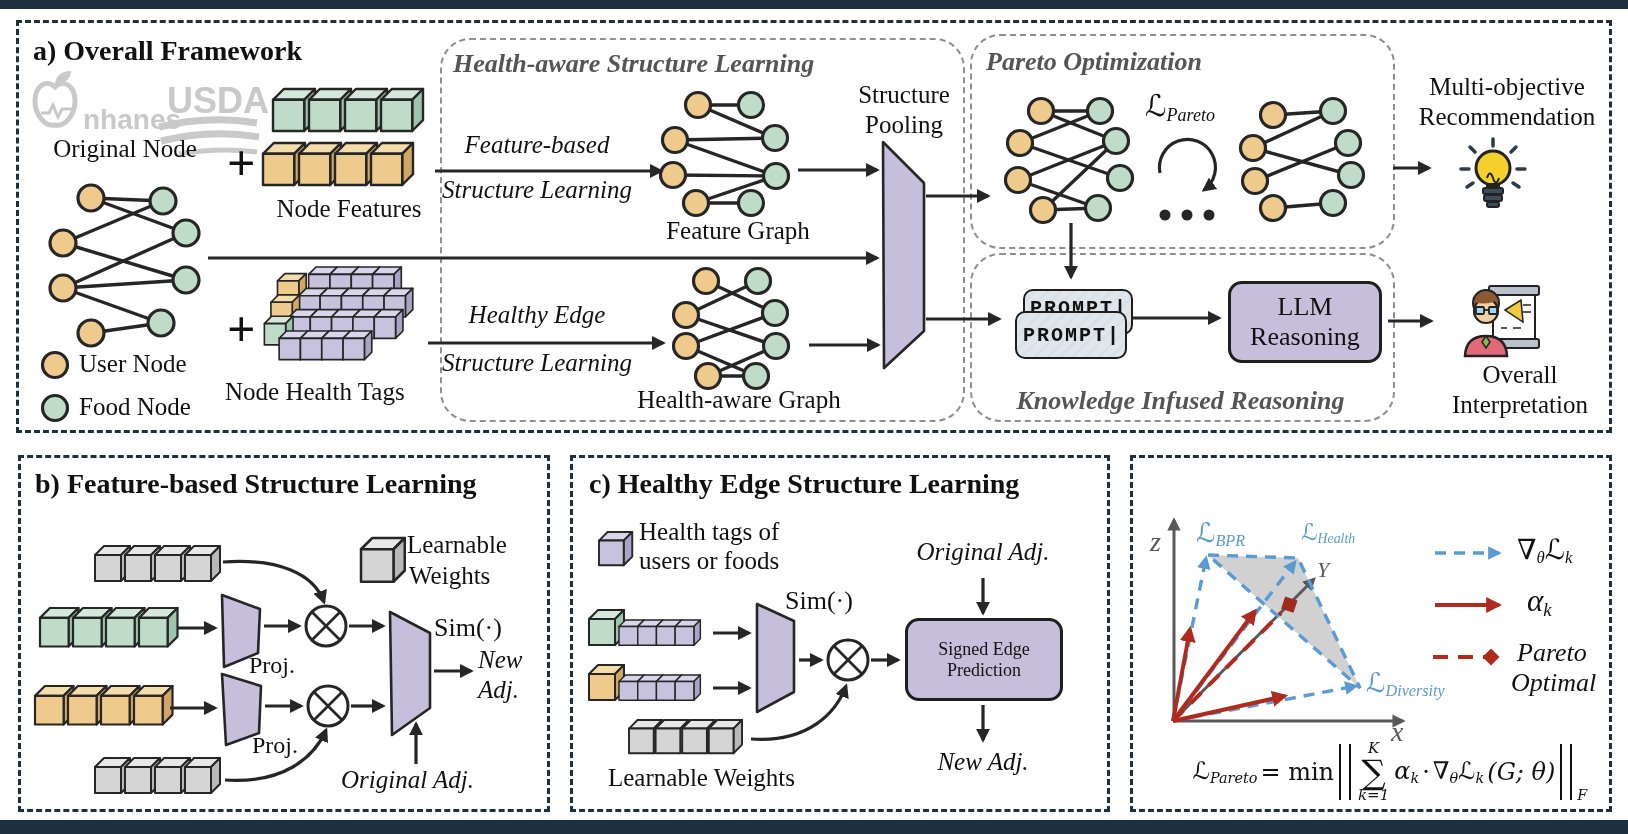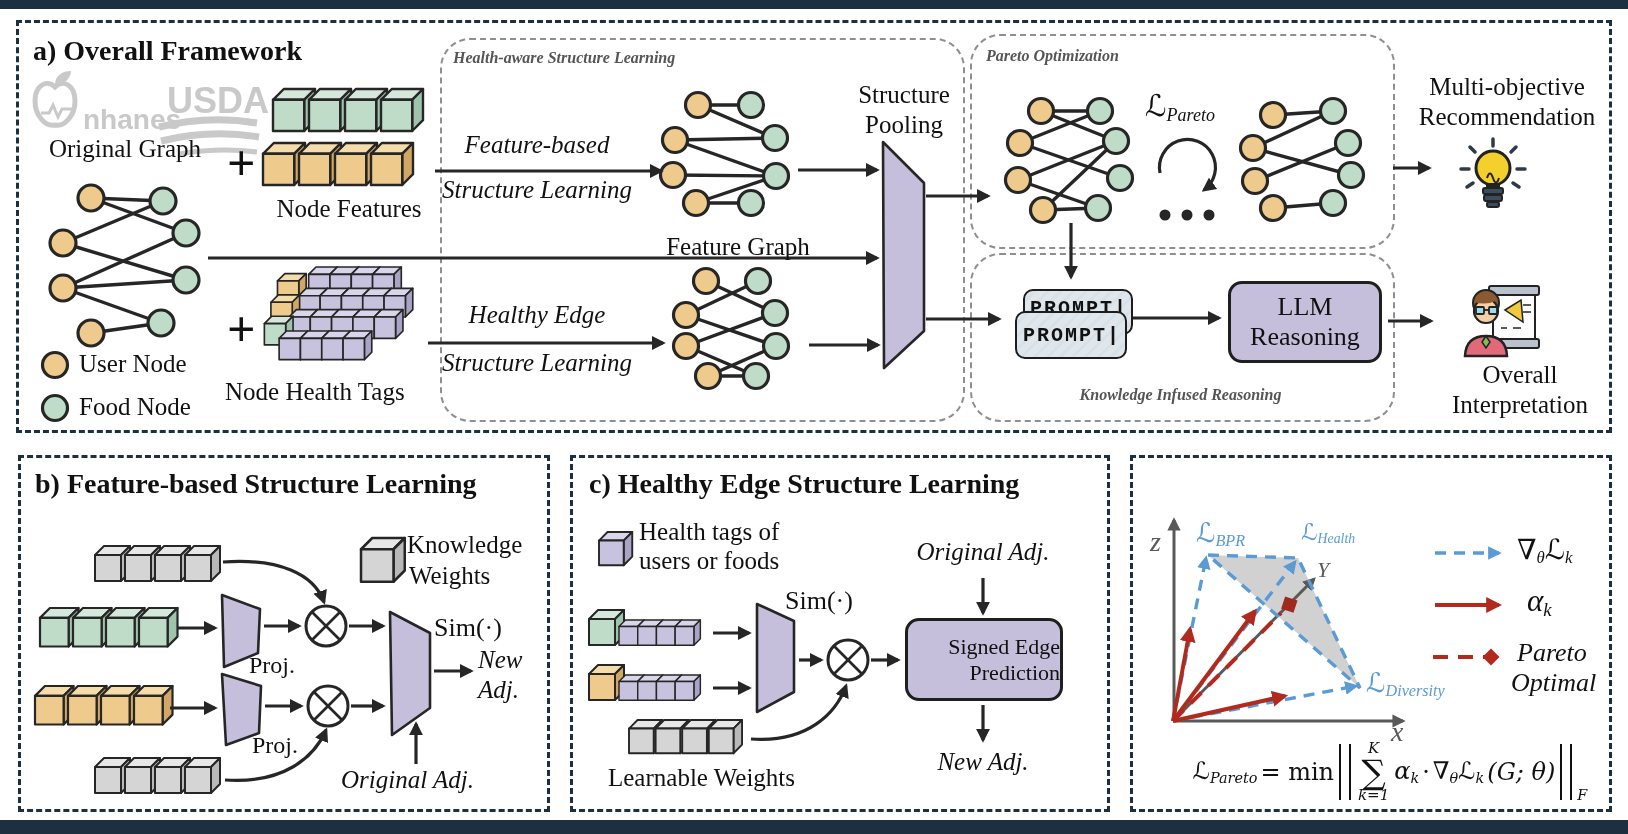--- a/index.html
+++ b/index.html
@@ -5,21 +5,21 @@
   html,body{margin:0;padding:0;background:#fff;}
   .canvas{position:relative;width:1628px;height:834px;background:#fff;overflow:hidden;
           font-family:"Liberation Serif",serif;color:#111;}
   .bar{position:absolute;left:0;width:1628px;background:var(--navy,#1c303f);}
   .panel{position:absolute;border:3.5px dashed var(--navy,#1c303f);background:#fff;box-sizing:border-box;}
   .dbox{position:absolute;border:2.5px dashed var(--box_gray,#8f8f8f);border-radius:30px;z-index:1;}
   .ov{position:absolute;left:0;top:0;width:100%;height:100%;z-index:2;pointer-events:none;overflow:visible;}
   .lbl{position:absolute;z-index:3;white-space:nowrap;font-size:25px;line-height:1.12;}
   .ttl{font-weight:bold;font-size:28px;}
   .it{font-style:italic;}
-  .gt{color:var(--text_gray,#555);font-weight:bold;font-style:italic;font-size:16px;}
+  .gt{color:var(--text_gray,#555);font-weight:bold;font-style:italic;font-size:26px;}
   .ctr{text-align:center;}
   .bl{color:var(--blue,#5b9bd5);}
   .scr{font-family:"DejaVu Serif","DejaVu Sans",serif;}
   .sb{font-size:0.6em;font-style:italic;vertical-align:-0.25em;}
   
   .ge{stroke:var(--dark,#262626);stroke-width:3.4;stroke-linecap:round;}
   .nu{fill:var(--user,#eecb8d);stroke:var(--dark,#262626);stroke-width:3.2;}
   .nf{fill:var(--food,#bfdcc9);stroke:var(--dark,#262626);stroke-width:3.2;}
   .arr{stroke:var(--dark,#262626);stroke-width:3.2;fill:none;}
   .trap{fill:var(--purple,#c6bfdb);stroke:var(--dark,#262626);stroke-width:2.6;stroke-linejoin:round;}
@@ -291,33 +291,34 @@
         <path d="M31,24 a13,13 0 0 1 24,-2 q-12,6 -24,2 z" fill="#8a5a33"></path>
         <rect x="33" y="29" width="8" height="7" rx="1" fill="#9adcf2" stroke="#222" stroke-width="1.8"></rect>
         <rect x="46" y="29" width="8" height="7" rx="1" fill="#9adcf2" stroke="#222" stroke-width="1.8"></rect>
         <line x1="41" y1="32" x2="46" y2="32" stroke="#222" stroke-width="1.8"></line>
         <path d="M22,78 q1,-20 21,-20 q20,0 21,20 z" fill="#e2697a" stroke="#222" stroke-width="2.5"></path>
         <polygon points="43,58 39,64 43,70 47,64" fill="#7bc24f" stroke="#222" stroke-width="1.5"></polygon>
       </g>
     </svg>
 
     <div class="lbl ttl" style="left:14px;top:12px;">a) Overall Framework</div>
-    <div class="lbl ctr" style="left:16px;top:112px;width:180px;">Original Graph</div>
+    <div class="lbl ctr" style="left:16px;top:112px;width:180px;">Original Node</div>
     <div class="lbl" style="left:208px;top:112px;font-size:50px;font-weight:bold;">+</div>
     <div class="lbl ctr" style="left:230px;top:172px;width:200px;">Node Features</div>
     <div class="lbl" style="left:208px;top:278px;font-size:50px;font-weight:bold;">+</div>
     <div class="lbl" style="left:206px;top:355px;">Node Health Tags</div>
     <div class="lbl" style="left:60px;top:327px;">User Node</div>
     <div class="lbl" style="left:60px;top:370px;">Food Node</div>
     <div class="lbl gt" style="left:434px;top:26px;">Health-aware Structure Learning</div>
     <div class="lbl it ctr" style="left:418px;top:108px;width:200px;">Feature-based</div>
     <div class="lbl it ctr" style="left:410px;top:153px;width:216px;">Structure Learning</div>
-    <div class="lbl ctr" style="left:634px;top:194px;width:170px;margin-top:16px;">Feature Graph</div>
+    <div class="lbl ctr" style="left:634px;top:194px;width:170px;">Feature Graph</div>
     <div class="lbl it ctr" style="left:418px;top:278px;width:200px;">Healthy Edge</div>
     <div class="lbl it ctr" style="left:410px;top:326px;width:216px;">Structure Learning</div>
+    <div class="lbl ctr" style="left:600px;top:363px;width:240px;">Health-aware Graph</div>
     <div class="lbl ctr" style="left:820px;top:58px;width:130px;">Structure</div>
     <div class="lbl ctr" style="left:820px;top:88px;width:130px;">Pooling</div>
     <div class="lbl gt" style="left:967px;top:24px;">Pareto Optimization</div>
     <div class="lbl" style="left:1126px;top:66px;font-size:30px;">
       <span class="scr">ℒ</span><span class="sb">Pareto</span>
     </div>
     <div class="lbl ctr" style="left:1380px;top:50px;width:216px;">Multi-objective</div>
     <div class="lbl gt ctr" style="left:951px;top:363px;width:421px;">Knowledge Infused Reasoning</div>
     <div class="lbl ctr" style="left:1380px;top:80px;width:216px;">Recommendation</div>
     <div class="lbl ctr" style="left:1406px;top:338px;width:190px;">Overall</div>
@@ -387,21 +388,21 @@
         <line class="arr" x1="328" y1="168" x2="362" y2="168" marker-end="url(#mD)"></line>
         <line class="arr" x1="244" y1="248" x2="280" y2="248" marker-end="url(#mD)"></line>
         <line class="arr" x1="330" y1="248" x2="362" y2="248" marker-end="url(#mD)"></line>
         <line class="arr" x1="413" y1="213" x2="450" y2="213" marker-end="url(#mD)"></line>
         <line class="arr" x1="395" y1="306" x2="395" y2="266" marker-end="url(#mD)"></line>
         <path class="arr" d="M 202,104 C 258,100 293,116 303,144" marker-end="url(#mD)"></path>
         <path class="arr" d="M 204,322 C 262,326 293,300 305,272" marker-end="url(#mD)"></path>
       </g>
     </svg>
     <div class="lbl ttl" style="left:14px;top:10px;">b) Feature-based Structure Learning</div>
-    <div class="lbl" style="left:386px;top:73px;">Knowledge</div>
+    <div class="lbl" style="left:386px;top:73px;">Learnable</div>
     <div class="lbl" style="left:388px;top:104px;">Weights</div>
     <div class="lbl" style="left:228px;top:194px;font-size:24px;">Proj.</div>
     <div class="lbl" style="left:231px;top:274px;font-size:24px;">Proj.</div>
     <div class="lbl" style="left:413px;top:155px;font-size:26px;">Sim(·)</div>
     <div class="lbl it" style="left:457px;top:188px;">New</div>
     <div class="lbl it" style="left:457px;top:218px;">Adj.</div>
     <div class="lbl it" style="left:320px;top:308px;">Original Adj.</div>
   </div>
 
   <div class="panel" style="left:570px;top:455px;width:540px;height:357px;">
@@ -453,21 +454,21 @@
         <path class="arr" d="M 178,281 C 235,285 263,255 273,228" marker-end="url(#mD)"></path>
       </g>
     </svg>
     <div class="lbl ttl" style="left:16px;top:10px;">c) Healthy Edge Structure Learning</div>
     <div class="lbl" style="left:66px;top:60px;">Health tags of</div>
     <div class="lbl" style="left:66px;top:89px;">users or foods</div>
     <div class="lbl" style="left:212px;top:128px;font-size:26px;">Sim(·)</div>
     <div class="lbl it ctr" style="left:330px;top:80px;width:160px;">Original Adj.</div>
     <div class="lbl it ctr" style="left:340px;top:290px;width:140px;">New Adj.</div>
     <div class="lbl" style="left:35px;top:306px;">Learnable Weights</div>
-    <div class="pbox" style="left:332px;top:160px;width:158px;height:83px;font-size:22px;align-items:flex-end;">
+    <div class="pbox" style="left:332px;top:160px;width:158px;height:83px;font-size:18px;">
       <span>Signed Edge</span>
       <span>Prediction</span>
     </div>
   </div>
 
   <div class="panel" style="left:1130px;top:455px;width:482px;height:357px;">
     <svg class="ov">
       <polygon points="75,97 165,100 227,230" fill="var(--triangle_gray,#ccc)" fill-opacity="0.9"></polygon>
       <g>
         <line class="gaxis" x1="41" y1="263" x2="41" y2="62" marker-end="url(#mG)"></line>

